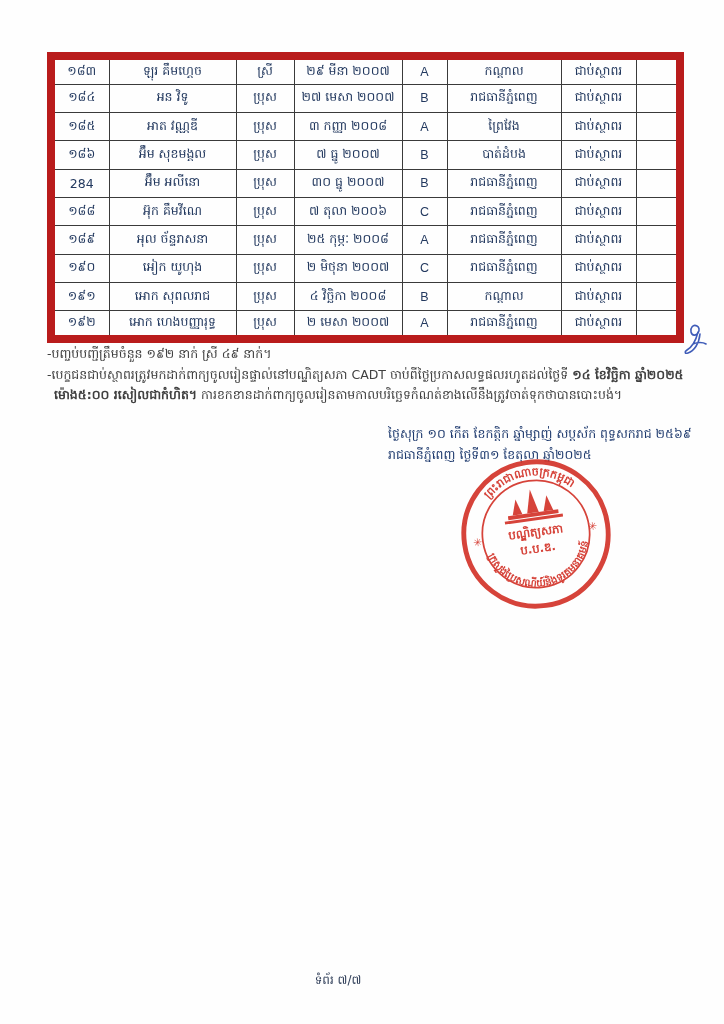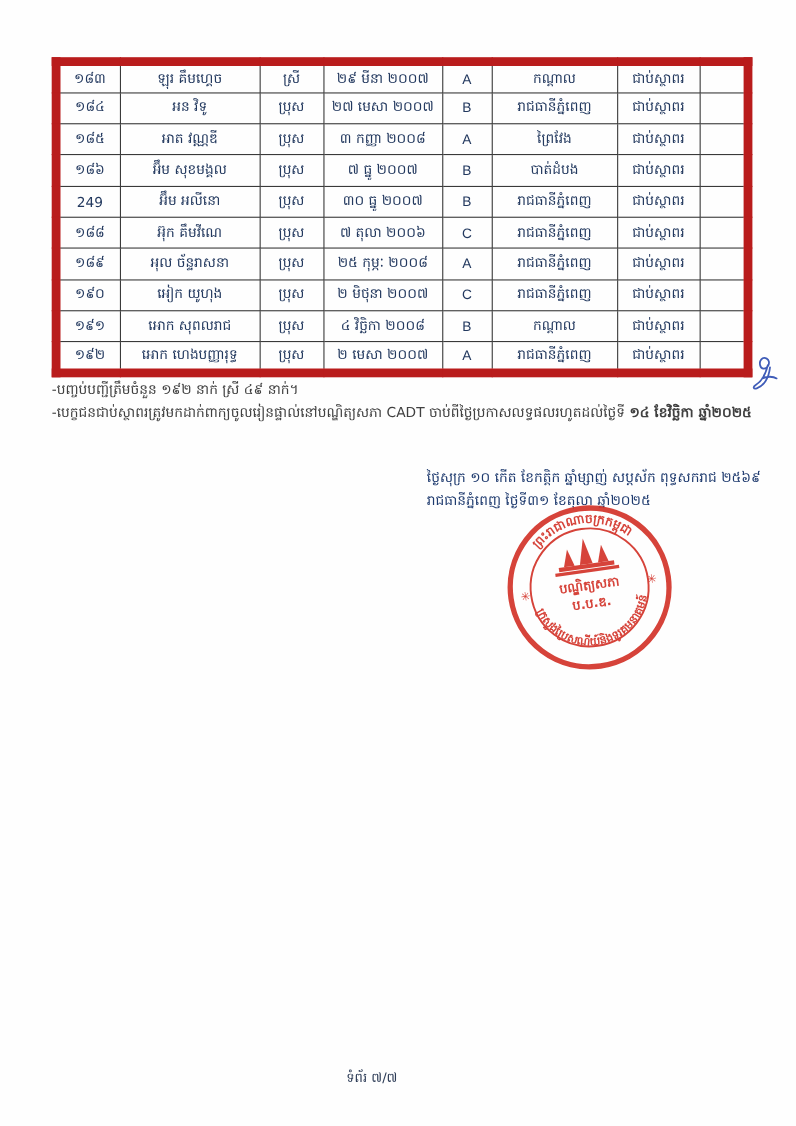--- a/index.html
+++ b/index.html
@@ -118,21 +118,21 @@
     <td class="c-name">អ៊ឹម សុខមង្គល</td>
     <td class="c-gender">ប្រុស</td>
     <td class="c-dob">៧ ធ្នូ ២០០៧</td>
     <td class="c-grade">B</td>
     <td class="c-prov">បាត់ដំបង</td>
     <td class="c-status">ជាប់ស្ថាពរ</td>
     <td class="c-blank"></td>
   </tr>
 
   <tr>
-    <td class="c-no">249</td>
+    <td class="c-no">284</td>
     <td class="c-name">អ៊ឹម អលីនោ</td>
     <td class="c-gender">ប្រុស</td>
     <td class="c-dob">៣០ ធ្នូ ២០០៧</td>
     <td class="c-grade">B</td>
     <td class="c-prov">រាជធានីភ្នំពេញ</td>
     <td class="c-status">ជាប់ស្ថាពរ</td>
     <td class="c-blank"></td>
   </tr>
 
   <tr>
@@ -195,20 +195,21 @@
 
 <svg class="sig-mark" viewBox="0 0 26 36">
   <path d="M14,6 C10,4 7,8 8,12 C9,16 13,16 15,13 C17,10 16,7 14,6 Z
            M15,12 C13,20 9,27 4,30 C1,32 2,34 5,33 C11,31 16,24 17,14
            M10,24 C14,22 20,22 23,24" fill="none" stroke="#3f5cb8" stroke-width="1.6" stroke-linecap="round"></path>
 </svg>
 
 <div class="notes">
   <div class="line1">-បញ្ចប់បញ្ជីត្រឹមចំនួន ១៩២ នាក់ ស្រី ៤៩ នាក់។</div>
   <div class="line2"><span>-បេក្ខជនជាប់ស្ថាពរត្រូវមកដាក់ពាក្យចូលរៀនផ្ទាល់នៅបណ្ឌិត្យសភា CADT ចាប់ពីថ្ងៃប្រកាសលទ្ធផលរហូតដល់ថ្ងៃទី </span><b>១៤ ខែវិច្ឆិកា ឆ្នាំ២០២៥</b></div>
+  <div class="line3"><b>ម៉ោង៥:០០ រសៀលជាកំហិត។</b><span> ការខកខានដាក់ពាក្យចូលរៀនតាមកាលបរិច្ឆេទកំណត់ខាងលើនឹងត្រូវចាត់ទុកថាបានបោះបង់។</span></div>
 </div>
 
 <div class="dateline">
   <div>ថ្ងៃសុក្រ ១០ កើត ខែកត្តិក ឆ្នាំម្សាញ់ សប្តស័ក ពុទ្ធសករាជ ២៥៦៩</div>
   <div>រាជធានីភ្នំពេញ ថ្ងៃទី៣១ ខែតុលា ឆ្នាំ២០២៥</div>
 </div>
 
 <svg class="stamp" viewBox="0 0 160 160">
   <defs>
     <path id="arcTop" d="M 20,80 A 60,60 0 1 1 140,80" fill="none"></path>

